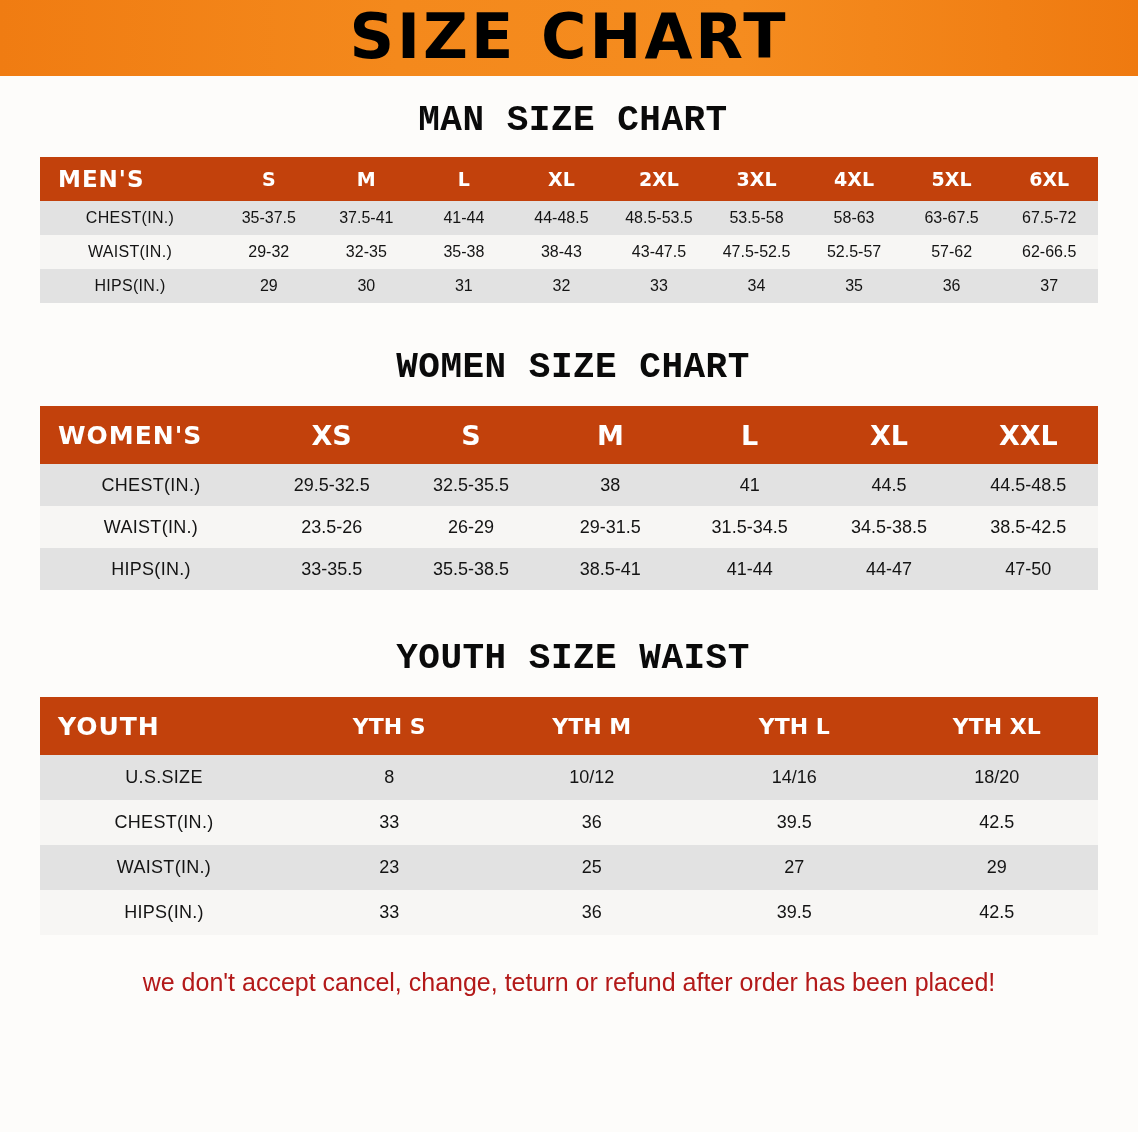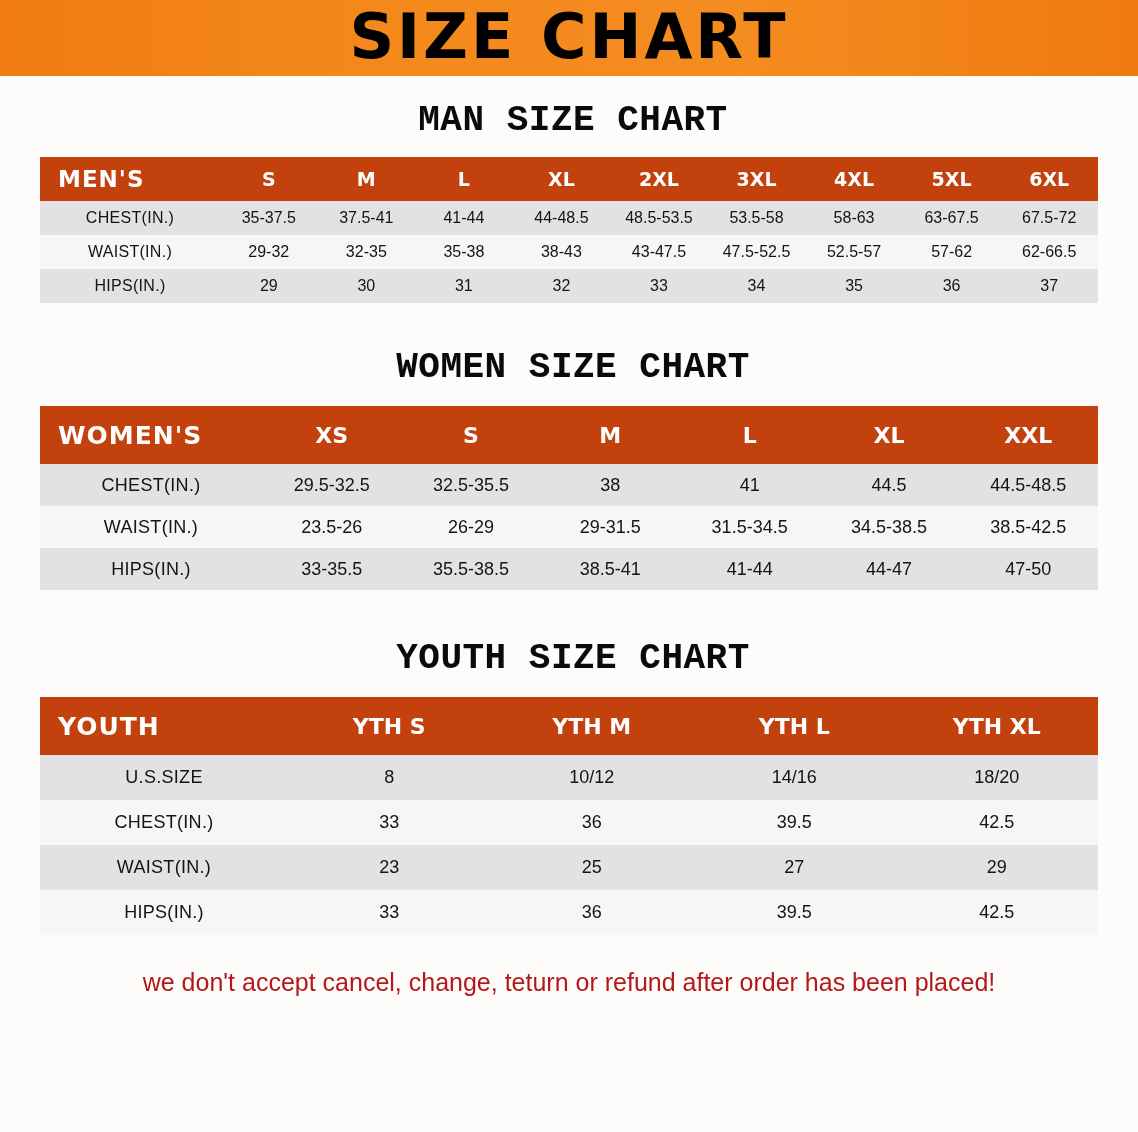--- a/index.html
+++ b/index.html
@@ -84,21 +84,21 @@
   tr.shade td { background: #e2e2e2; }
   tr.plain td { background: #f7f6f4; }
 
   
   .men-table thead th { height: 44px; font-size: 19px; }
   .men-table thead th.rowlabel { font-size: 23px; }
   .men-table tbody td { height: 34px; font-size: 16px; }
   .men-table tbody td.rowlabel { font-size: 16px; }
 
   
-  .women-table thead th { height: 58px; font-size: 22px; }
+  .women-table thead th { height: 58px; font-size: 27px; }
   .women-table thead th.rowlabel { font-size: 25px; }
   .women-table tbody td { height: 42px; font-size: 18px; }
   .women-table tbody td.rowlabel { font-size: 18px; }
 
   
   .youth-table thead th { height: 58px; font-size: 22px; }
   .youth-table thead th.rowlabel { font-size: 25px; }
   .youth-table tbody td { height: 45px; font-size: 18px; }
   .youth-table tbody td.rowlabel { font-size: 18px; }
 
@@ -223,21 +223,21 @@
         <td>35.5-38.5</td>
         <td>38.5-41</td>
         <td>41-44</td>
         <td>44-47</td>
         <td>47-50</td>
       </tr>
     </tbody>
   </table>
 </div>
 
-<div class="section-title yst">YOUTH SIZE CHART</div>
+<div class="section-title yst">YOUTH SIZE WAIST</div>
 
 <div class="table-wrap sp-youth">
   <table class="youth-table">
     <thead>
       <tr>
         <th class="rowlabel" style="width:248px">YOUTH</th>
         <th>YTH S</th>
         <th>YTH M</th>
         <th>YTH L</th>
         <th>YTH XL</th>

